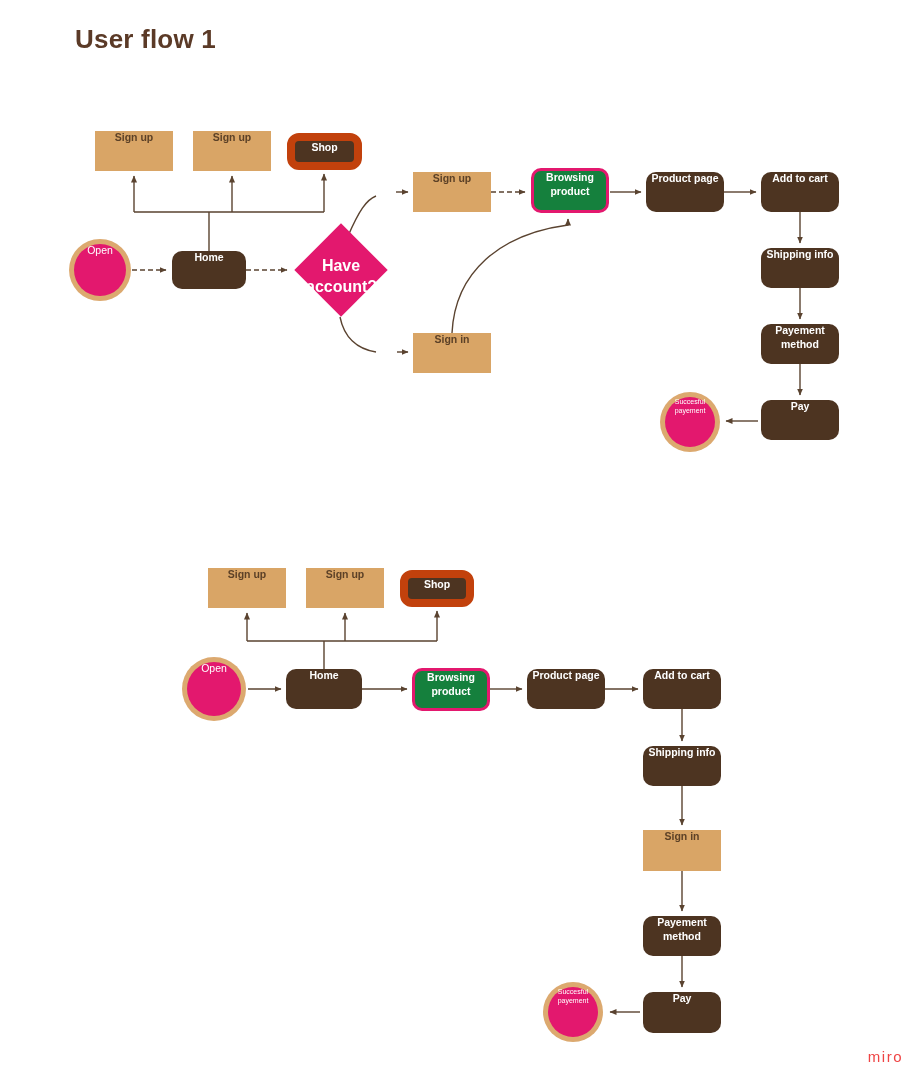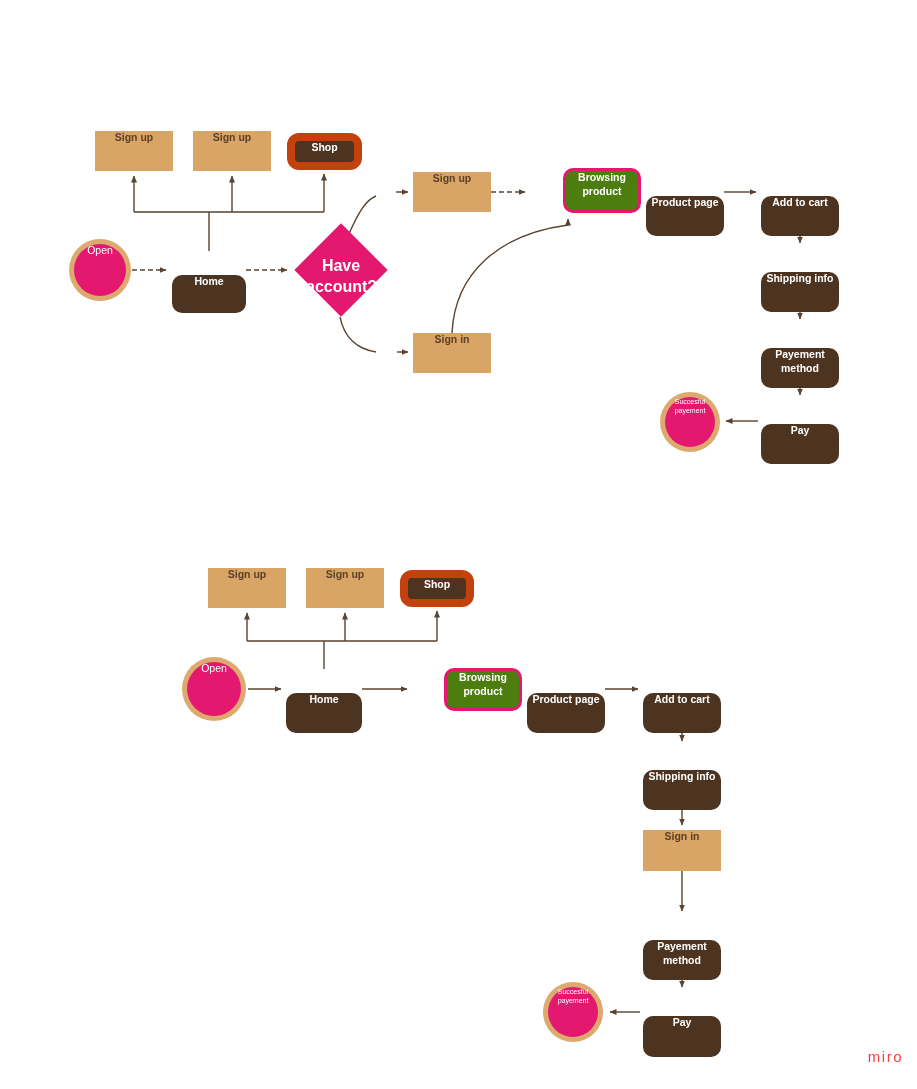--- a/index.html
+++ b/index.html
@@ -2,23 +2,23 @@
 <html><head>
 <meta charset="utf-8">
 <style>
   html,body{margin:0;padding:0;background:#ffffff;font-family:"Liberation Sans",sans-serif;}
   #canvas{position:relative;width:917px;height:1089px;background:#ffffff;overflow:hidden;}
   .flow-title{position:absolute;font-size:26px;font-weight:700;color:#5B3A27;letter-spacing:.2px;}
   svg.edges{position:absolute;left:0;top:0;width:917px;height:1089px;pointer-events:none;}
   .node{position:absolute;display:flex;justify-content:center;text-align:center;
         font-size:10.5px;font-weight:700;line-height:1.3;box-sizing:border-box;}
   .tan{background:#D9A566;color:#5C4127;}
-  .brown{background:#4D3421;color:#ffffff;border-radius:10px;margin-top:24px;}
+  .brown{background:#4D3421;color:#ffffff;border-radius:10px;}
   .pinkline{background:#4D3421;color:#ffffff;border:8px solid #c2410c;border-radius:12px;}
-  .pinkline2{background:#4d7c0f;color:#ffffff;border:3px solid #E3186E;border-radius:10px;margin-left:32px;}
+  .pinkline2{background:#15803d;color:#ffffff;border:3px solid #E3186E;border-radius:10px;}
   .diamond{position:absolute;width:66px;height:66px;background:#E3186E;transform:rotate(45deg);}
   .diamond-label{position:absolute;width:70px;text-align:center;color:#ffffff;font-size:16px;font-weight:700;line-height:1.3;}
   .circle-outer{position:absolute;border-radius:50%;background:#DCA96F;}
   .circle-inner{position:absolute;inset:5px;border-radius:50%;background:#E3186E;display:flex;align-items:flex-start;justify-content:center;
                 color:#ffffff;font-weight:400;text-align:center;}
   .start-label{font-size:10.5px;}
   .end-label{font-size:7px;line-height:1.3;}
   .tiny-label{position:absolute;font-size:8.5px;color:#8C7358;margin-left:44px;}
   .watermark{position:absolute;right:14px;bottom:24px;font-size:15px;color:#ef4444;letter-spacing:1.5px;}
 </style>
@@ -63,20 +63,21 @@
       <path d="M490 689 H522" marker-end="url(#arr)"></path>
       <path d="M605 689 H638" marker-end="url(#arr)"></path>
       <path d="M682 709 V741" marker-end="url(#arr)"></path>
       <path d="M682 786 V825" marker-end="url(#arr)"></path>
       <path d="M682 871 V911" marker-end="url(#arr)"></path>
       <path d="M682 956 V987" marker-end="url(#arr)"></path>
       <path d="M640 1012 H610" marker-end="url(#arr)"></path>
     </g>
   </svg>
 
+  <div class="flow-title" style="left:75px;top:24px">User flow 1</div>
 
   <div class="node tan" style="left:95px;top:131px;width:78px;height:40px">
     <span>Sign up</span>
   </div>
   <div class="node tan" style="left:193px;top:131px;width:78px;height:40px">
     <span>Sign up</span>
   </div>
   <div class="node pinkline" style="left:287px;top:133px;width:75px;height:37px">
     <span>Shop</span>
   </div>

